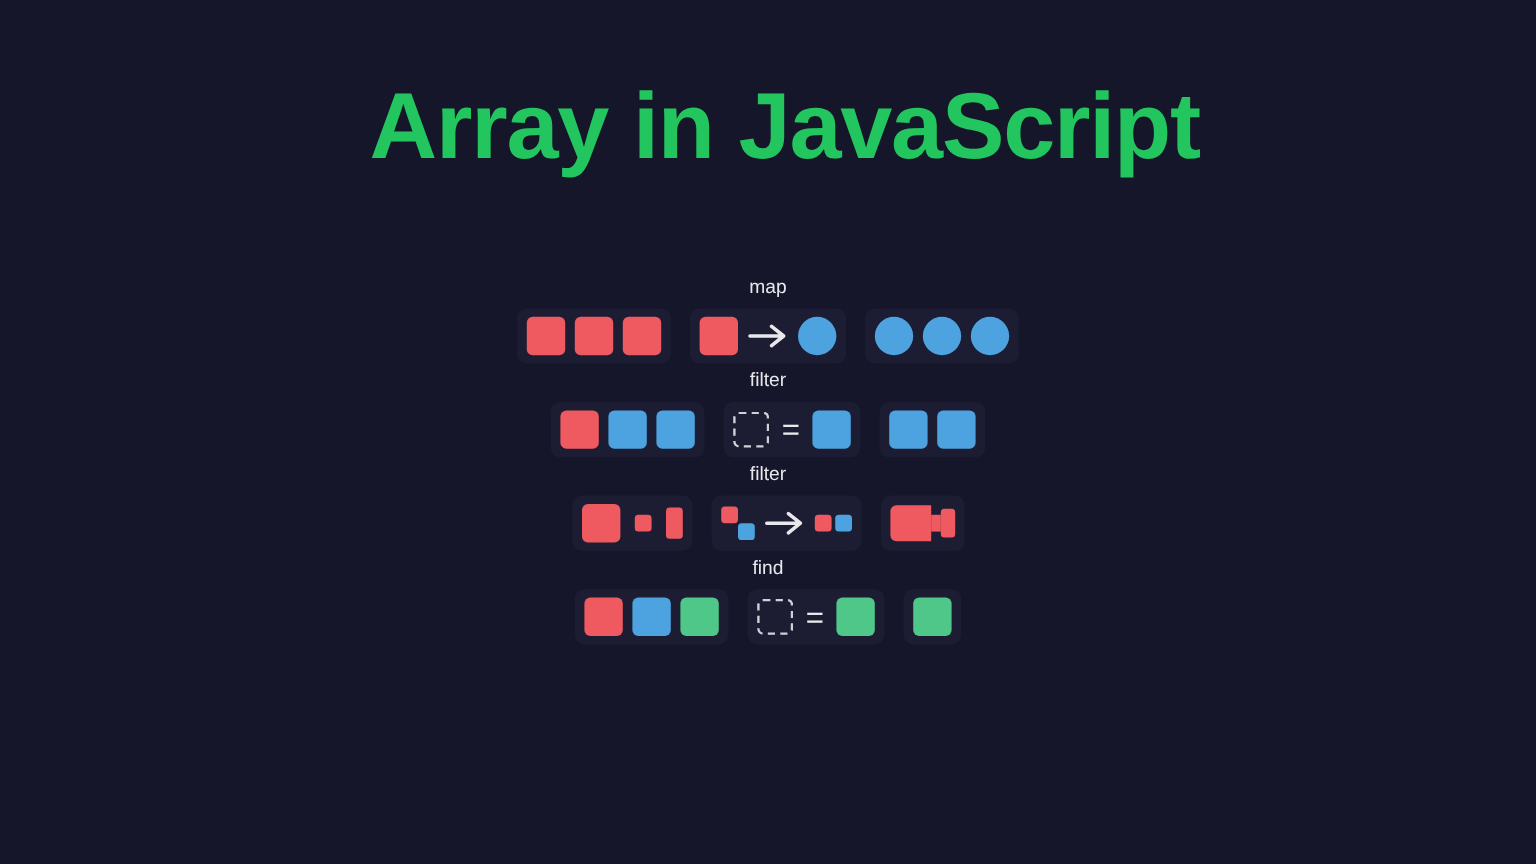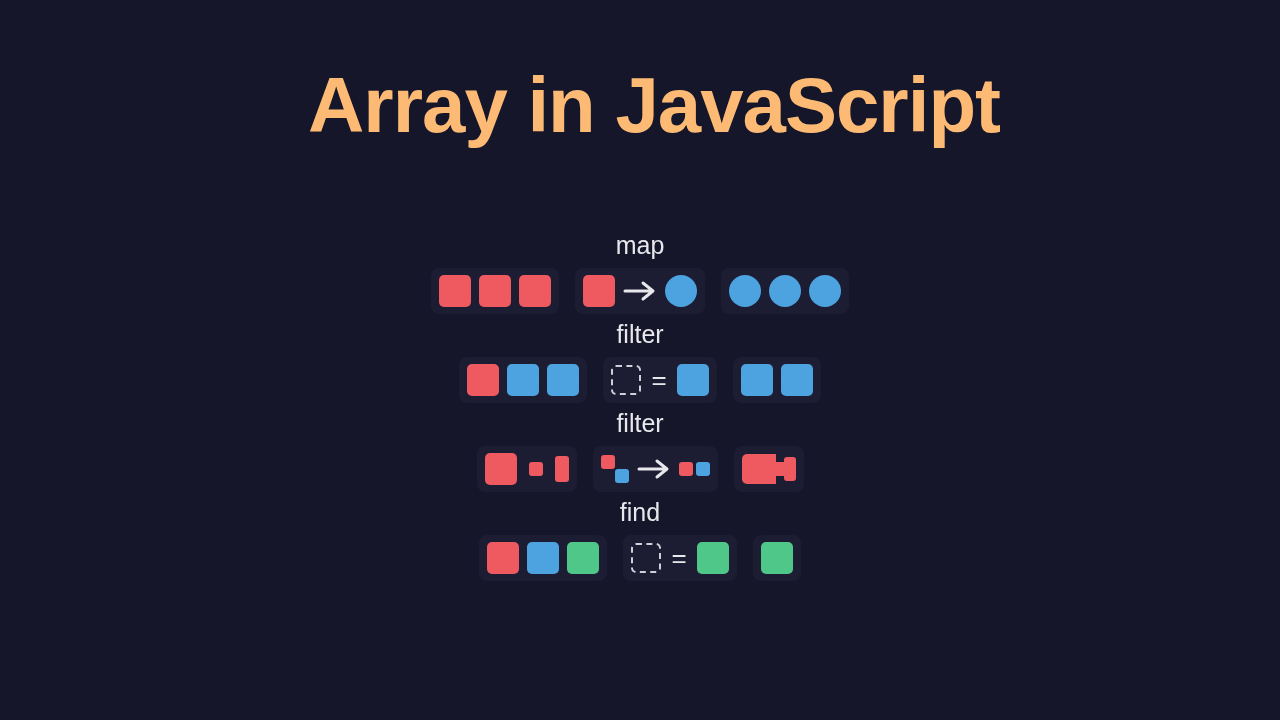--- a/index.html
+++ b/index.html
@@ -5,38 +5,38 @@
   * { margin: 0; padding: 0; box-sizing: border-box; }
   body {
     width: 1280px;
     height: 720px;
     background: #15162a;
     font-family: -apple-system, BlinkMacSystemFont, "Segoe UI", Arial, sans-serif;
     overflow: hidden;
   }
   .title {
     text-align: center;
-    color: #fdba74;
+    color: #22c55e;
     font-size: 78px;
     font-weight: 800;
     letter-spacing: -1px;
     padding-top: 60px;
     padding-left: 28px;
   }
   .diagram {
     width: 460px;
     margin: 80px auto 0;
     display: flex;
     flex-direction: column;
     gap: 6px;
     align-items: center;
   }
   .method-label {
     color: #e8e8ec;
-    font-size: 25px;
+    font-size: 16px;
     font-weight: 400;
     text-align: center;
     margin-bottom: 2px;
   }
   .row {
     display: flex;
     align-items: center;
     justify-content: center;
     gap: 16px;
   }

